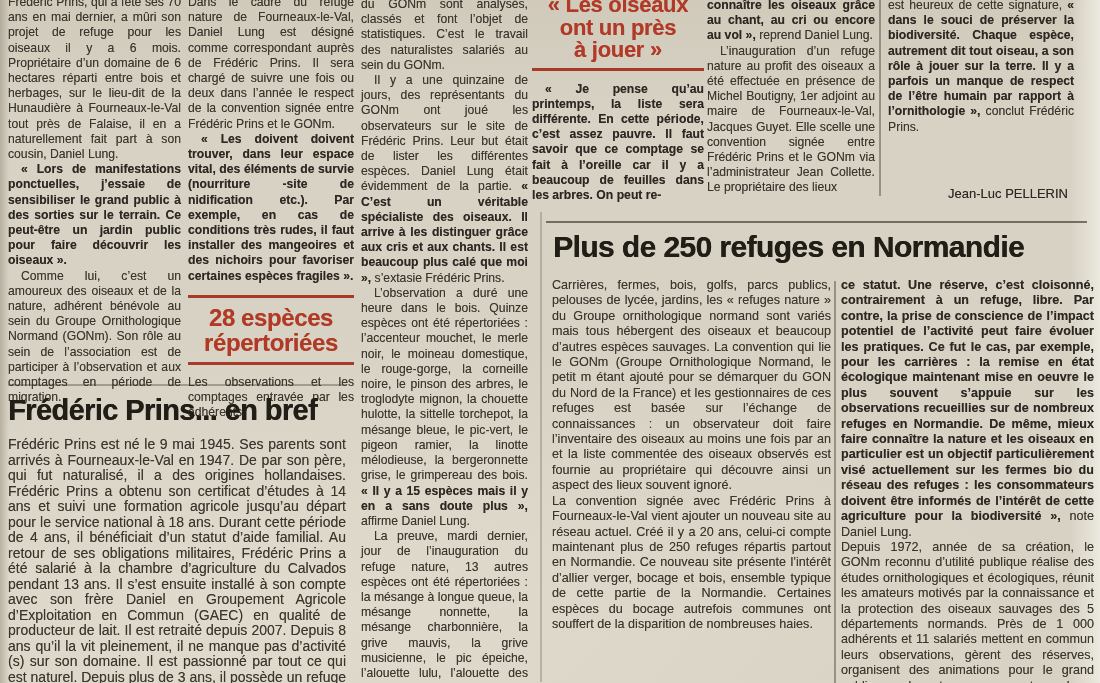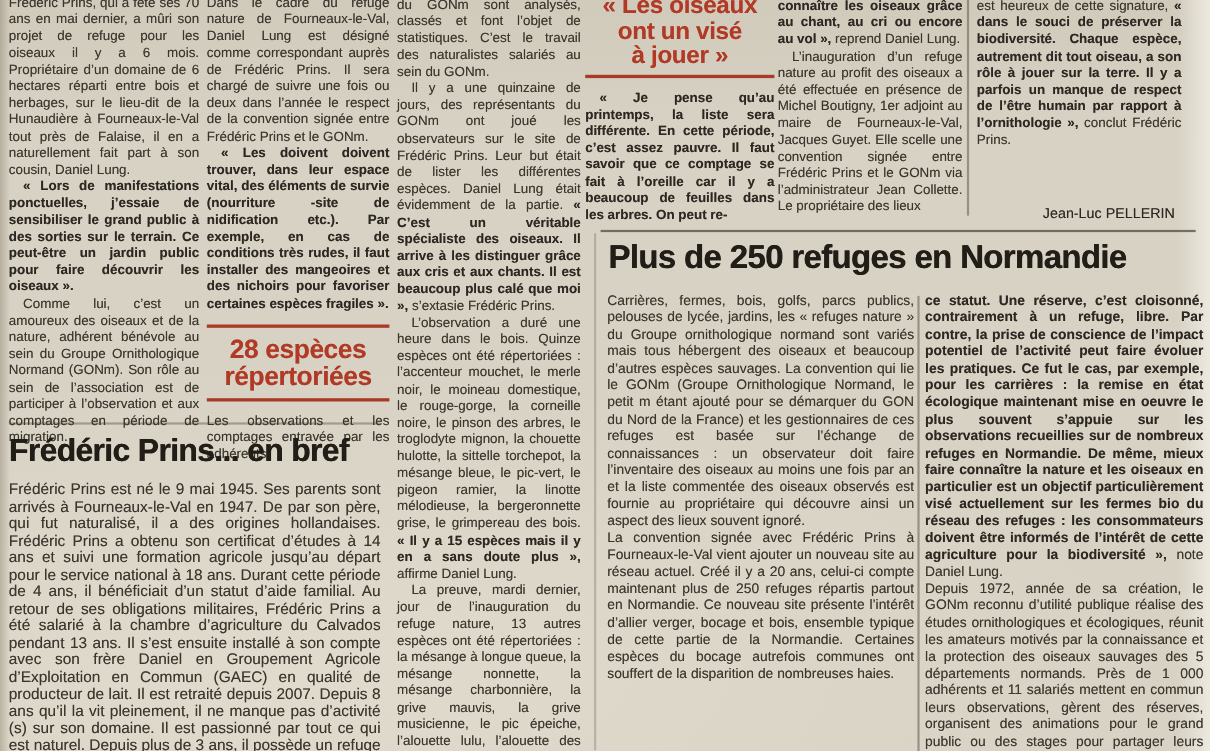--- a/index.html
+++ b/index.html
@@ -33,21 +33,21 @@
   .thin-rule { background:rgba(62,54,42,.65); height:2px; }
   .v-rule { position:absolute; width:2px; background:rgba(62,54,42,.42); }
   .byline { position:absolute; right:6px; top:188px; font-weight:400; font-size:13px;
             color:#2b2722; text-shadow:0 0 .5px rgba(43,39,34,.5); }
   
   .bio { position:absolute; left:8px; top:384px; width:338px; }
   .bio-title { font-size:29px; margin-top:8px; }
   .bio-body { margin-top:10px; font-size:14px; line-height:15.5px; text-align:justify;
               hyphens:auto; -webkit-hyphens:auto; text-shadow:0 0 .6px rgba(60,54,44,.5); }
   
-  .refuges { position:absolute; left:545px; top:209px; width:551px; height:424px; }
+  .refuges { position:absolute; left:545px; top:221px; width:551px; height:424px; }
   .ref-title { font-size:30px; margin:7px 0 0 8px; }
   .ref-col { position:absolute; top:57px; font-size:12.6px; line-height:15.4px;
              text-align:justify; hyphens:auto; -webkit-hyphens:auto;
              text-shadow:0 0 .6px rgba(60,54,44,.5); }
   .ref-left  { left:7px;  width:279px; }
   .ref-right { left:296px; width:253px; }
   .ref-col p { margin:0; }
 </style>
 </head>
 <body>
@@ -70,21 +70,21 @@
 <div class="col bodytxt" style="left:361px; top:-3px; width:167px;">
   <p class="cont">du GONm sont analysés, classés et font l’objet de statistiques. C’est le travail des naturalistes salariés au sein du GONm.</p>
   <p><span>Il y a une quinzaine de jours, des représentants du GONm ont joué les observateurs sur le site de Frédéric Prins. Leur but était de lister les différentes espèces. Daniel Lung était évidemment de la partie. </span><b>« C’est un véritable spécialiste des oiseaux. Il arrive à les distinguer grâce aux cris et aux chants. Il est beaucoup plus calé que moi »,</b><span> s’extasie Frédéric Prins.</span></p>
   <p><span>L’observation a duré une heure dans le bois. Quinze espèces ont été répertoriées : l’accenteur mouchet, le merle noir, le moineau domestique, le rouge-gorge, la corneille noire, le pinson des arbres, le troglodyte mignon, la chouette hulotte, la sittelle torchepot, la mésange bleue, le pic-vert, le pigeon ramier, la linotte mélodieuse, la bergeronnette grise, le grimpereau des bois. </span><b>« Il y a 15 espèces mais il y en a sans doute plus »,</b><span> affirme Daniel Lung.</span></p>
   <p>La preuve, mardi dernier, jour de l’inauguration du refuge nature, 13 autres espèces ont été répertoriées : la mésange à longue queue, la mésange nonnette, la mésange charbonnière, la grive mauvis, la grive musicienne, le pic épeiche, l’alouette lulu, l’alouette des champs, le roitelet huppé, le roitelet triple bandeau, le pipit farlouse, le bouvreuil pivoine, le busard saint-martin.</p>
 </div>
 
 <div class="col bodytxt" style="left:532px; top:-6px; width:172px;">
   <div class="subhead-red sub-oiseaux">
     <div>« Les oiseaux</div>
-    <div>ont un visé</div>
+    <div>ont un près</div>
     <div>à jouer »</div>
   </div>
   <div class="rule-red" style="margin-top:6px;"></div>
   <p style="margin-top:11px;"><b>« Je pense qu’au printemps, la liste sera différente. En cette période, c’est assez pauvre. Il faut savoir que ce comptage se fait à l’oreille car il y a beaucoup de feuilles dans les arbres. On peut re-</b></p>
 </div>
 
 <div class="col bodytxt" style="left:707px; top:-2px; width:168px;">
   <p class="cont"><b>connaître les oiseaux grâce au chant, au cri ou encore au vol »,</b><span> reprend Daniel Lung.</span></p>
   <p>L’inauguration d’un refuge nature au profit des oiseaux a été effectuée en présence de Michel Boutigny, 1er adjoint au maire de Fourneaux-le-Val, Jacques Guyet. Elle scelle une convention signée entre Frédéric Prins et le GONm via l’administrateur Jean Collette. Le propriétaire des lieux</p>
 </div>

